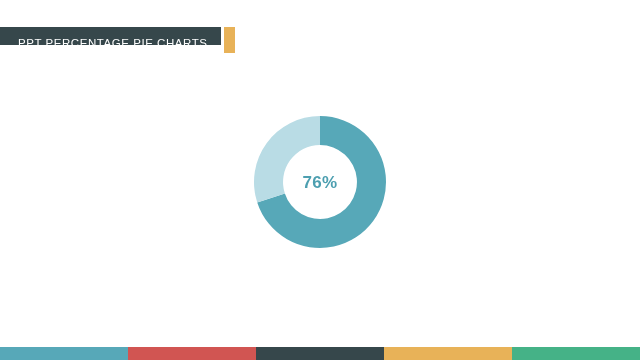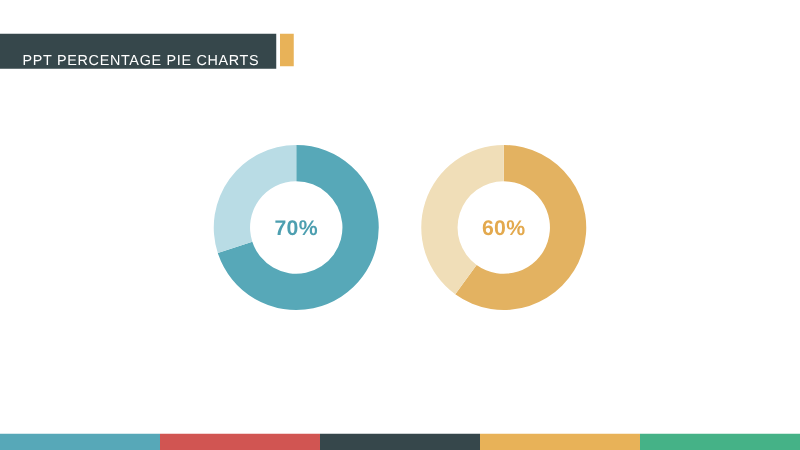--- a/index.html
+++ b/index.html
@@ -20,23 +20,23 @@
     position: absolute;
     left: 0;
     top: 27px;
     height: 26px;
     display: flex;
     align-items: stretch;
   }
   #title-plate {
     background: #36474b;
     display: flex;
-    align-items: flex-end;
+    align-items: center;
     padding: 16px 14px 0 18px;
-    height: 28px;
+    height: 18px;
     box-sizing: border-box;
   }
   #title-text {
     color: #ffffff;
     font-size: 11.5px;
     letter-spacing: 0.55px;
     font-weight: 400;
     white-space: nowrap;
     line-height: 1;
   }
@@ -106,28 +106,21 @@
   </div>
   <div id="title-accent" style="background: rgb(232, 178, 88);"></div>
 </div>
 
 <div id="charts-row">
     <div class="chart-item">
       <svg class="donut-svg" viewBox="0 0 146 146">
         <path d="M 73 7 A 66 66 0 1 1 10.230269924519874 93.39512162874657 L 37.84895115773113 84.42126811209808 A 36.96 36.96 0 1 0 73 36.04 Z" fill="#57a8b8"></path>
         <path d="M 10.230269924519874 93.39512162874657 A 66 66 0 0 1 72.99999999999999 7 L 73 36.04 A 36.96 36.96 0 0 0 37.84895115773113 84.42126811209808 Z" fill="#b9dce5"></path>
       </svg>
-      <span class="donut-label" style="color: rgb(77, 159, 176);">70%</span>
-    </div>
-    <div class="chart-item">
-      <svg class="donut-svg" viewBox="0 0 146 146">
-        <path d="M 73 7 A 66 66 0 1 1 34.20617334869678 126.39512162874652 L 51.2754570752702 102.90126811209805 A 36.96 36.96 0 1 0 73 36.04 Z" fill="#e3b261"></path>
-        <path d="M 34.20617334869678 126.39512162874652 A 66 66 0 0 1 72.99999999999999 7 L 73 36.04 A 36.96 36.96 0 0 0 51.2754570752702 102.90126811209805 Z" fill="#f0deb8"></path>
-      </svg>
-      <span class="donut-label" style="color: rgb(227, 169, 78);">60%</span>
+      <span class="donut-label" style="color: rgb(77, 159, 176);">76%</span>
     </div>
   </div>
 
 <div id="bottom-bar">
     <div class="bar-seg" style="background: rgb(87, 168, 184);"></div>
     <div class="bar-seg" style="background: rgb(209, 85, 82);"></div>
     <div class="bar-seg" style="background: rgb(54, 71, 75);"></div>
     <div class="bar-seg" style="background: rgb(232, 178, 88);"></div>
     <div class="bar-seg" style="background: rgb(69, 178, 135);"></div>
   </div>

